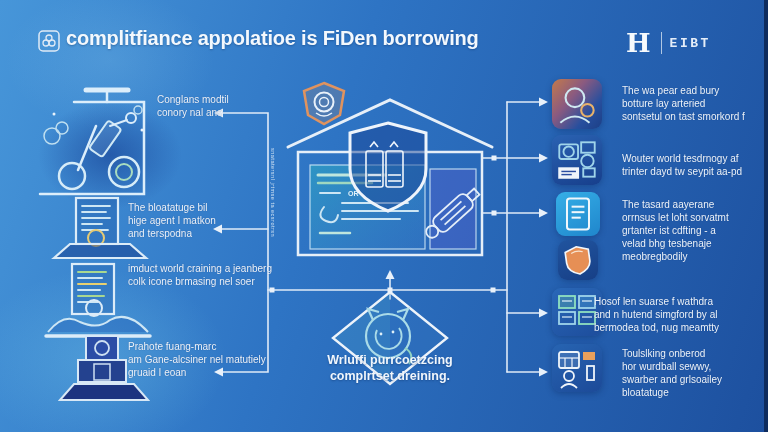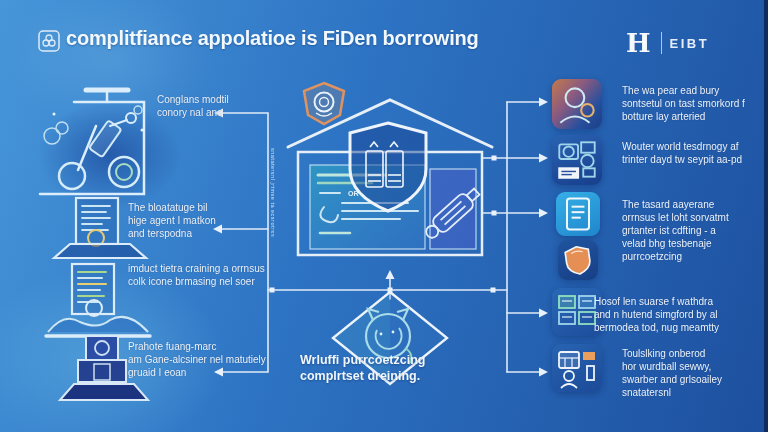--- a/index.html
+++ b/index.html
@@ -19,25 +19,25 @@
   .connectors{left:0;top:0;}
   .hdr-title{
     position:absolute;left:66px;top:27px;margin:0;
     font-size:20px;font-weight:700;color:#f3f8fd;letter-spacing:-0.2px;
     text-shadow:0 1px 2px rgba(10,40,90,0.35);
   }
   .hdr-logo{position:absolute;left:38px;top:30px;width:22px;height:22px;}
   .brand{position:absolute;left:626px;top:30px;display:flex;align-items:center;}
   .brand-h{font-family:"DejaVu Serif",serif;font-weight:700;font-size:26px;color:#f6fafd;line-height:26px;}
   .brand-sep{display:inline-block;width:1px;height:22px;background:rgba(235,243,250,0.7);margin:0 8px 0 10px;}
-  .brand-name{font-family:Liberation Sans, sans-serif;font-weight:700;font-size:13px;letter-spacing:2.5px;color:#e4edf8;}
+  .brand-name{font-family:Liberation Mono, monospace;font-weight:700;font-size:13px;letter-spacing:2.5px;color:#e4edf8;}
   .note{position:absolute;color:#ecf3fb;font-size:10px;line-height:13px;
     text-shadow:0 0 1px rgba(15,50,110,0.5);}
   .note span{display:block;white-space:nowrap;}
-  .diamond-caption{position:absolute;left:300px;top:352px;width:180px;text-align:left;
+  .diamond-caption{position:absolute;left:300px;top:352px;width:180px;text-align:center;
     color:#f0f6fc;font-size:12.5px;font-weight:700;line-height:16px;
     text-shadow:0 1px 2px rgba(10,40,90,0.4);}
   .diamond-caption span{display:block;white-space:nowrap;}
   .vlabel{position:absolute;left:270px;top:148px;writing-mode:vertical-rl;
     font-size:5.5px;letter-spacing:0.5px;color:rgba(235,245,252,0.85);}
   .tile{position:absolute;border-radius:9px;box-shadow:0 2px 6px rgba(10,35,90,0.35);}
   .tile svg{left:0;top:0;}
   .t-person{background:linear-gradient(130deg,#c47a4b 0%,#8a5a80 38%,#274f9e 72%,#1c3f86 100%);}
   .t-machine{background:linear-gradient(160deg,#2a62b2,#173f8c);}
   .t-doc{background:linear-gradient(150deg,#36afe7,#1f86cc);}
@@ -164,21 +164,21 @@
   <div class="note" style="left:157px;top:93px">
     <span>Conglans modtil</span>
     <span>conory nal ane</span>
   </div>
   <div class="note" style="left:128px;top:201px">
     <span>The bloatatuge bil</span>
     <span>hige agent I matkon</span>
     <span>and terspodna</span>
   </div>
   <div class="note" style="left:128px;top:262px">
-    <span>imduct tietra craining a orrnsus</span>
+    <span>imduct world craining a jeanberg</span>
     <span>colk icone brmasing nel soer</span>
   </div>
   <div class="note" style="left:128px;top:340px">
     <span>Prahote fuang-marc</span>
     <span>am Gane-alcsiner nel matutiely</span>
     <span>gruaid I eoan</span>
   </div>
 
   <div class="vlabel">snatatersnl jrtmse ta ecsrotrsn</div>
 
@@ -330,39 +330,39 @@
       <g fill="none" stroke="#eef4fa" stroke-width="1.8">
         <rect x="34" y="22" width="7" height="14"></rect>
         <circle cx="16" cy="32" r="5"></circle>
         <path d="M8,44 q8,-8 16,0"></path>
       </g>
     </svg>
   </div>
 
   <div class="note" style="left:622px;top:84px">
     <span>The wa pear ead bury</span>
+    <span>botture lay arteried</span>
     <span>sontsetul on tast smorkord f</span>
-    <span>botture lay arteried</span>
-  </div>
-  <div class="note" style="left:622px;top:140px">
+  </div>
+  <div class="note" style="left:622px;top:152px">
     <span>Wouter world tesdrnogy af</span>
     <span>trinter dayd tw seypit aa-pd</span>
   </div>
   <div class="note" style="left:622px;top:198px">
     <span>The tasard aayerane</span>
     <span>orrnsus let loht sorvatmt</span>
     <span>grtanter ist cdfting  - a</span>
     <span>velad bhg tesbenaje</span>
-    <span>purrcoetzcing</span>
+    <span>meobregbodily</span>
   </div>
   <div class="note" style="left:594px;top:295px">
     <span>Hosof len suarse f wathdra</span>
     <span>and n hutend simgford by al</span>
     <span>bermodea tod, nug meamtty</span>
   </div>
   <div class="note" style="left:622px;top:347px">
     <span>Toulslking onberod</span>
     <span>hor wurdball sewwy,</span>
     <span>swarber and grlsoailey</span>
-    <span>snatatersnl</span>
+    <span>bloatatuge</span>
   </div>
 
 </div>
 
 </body></html>

